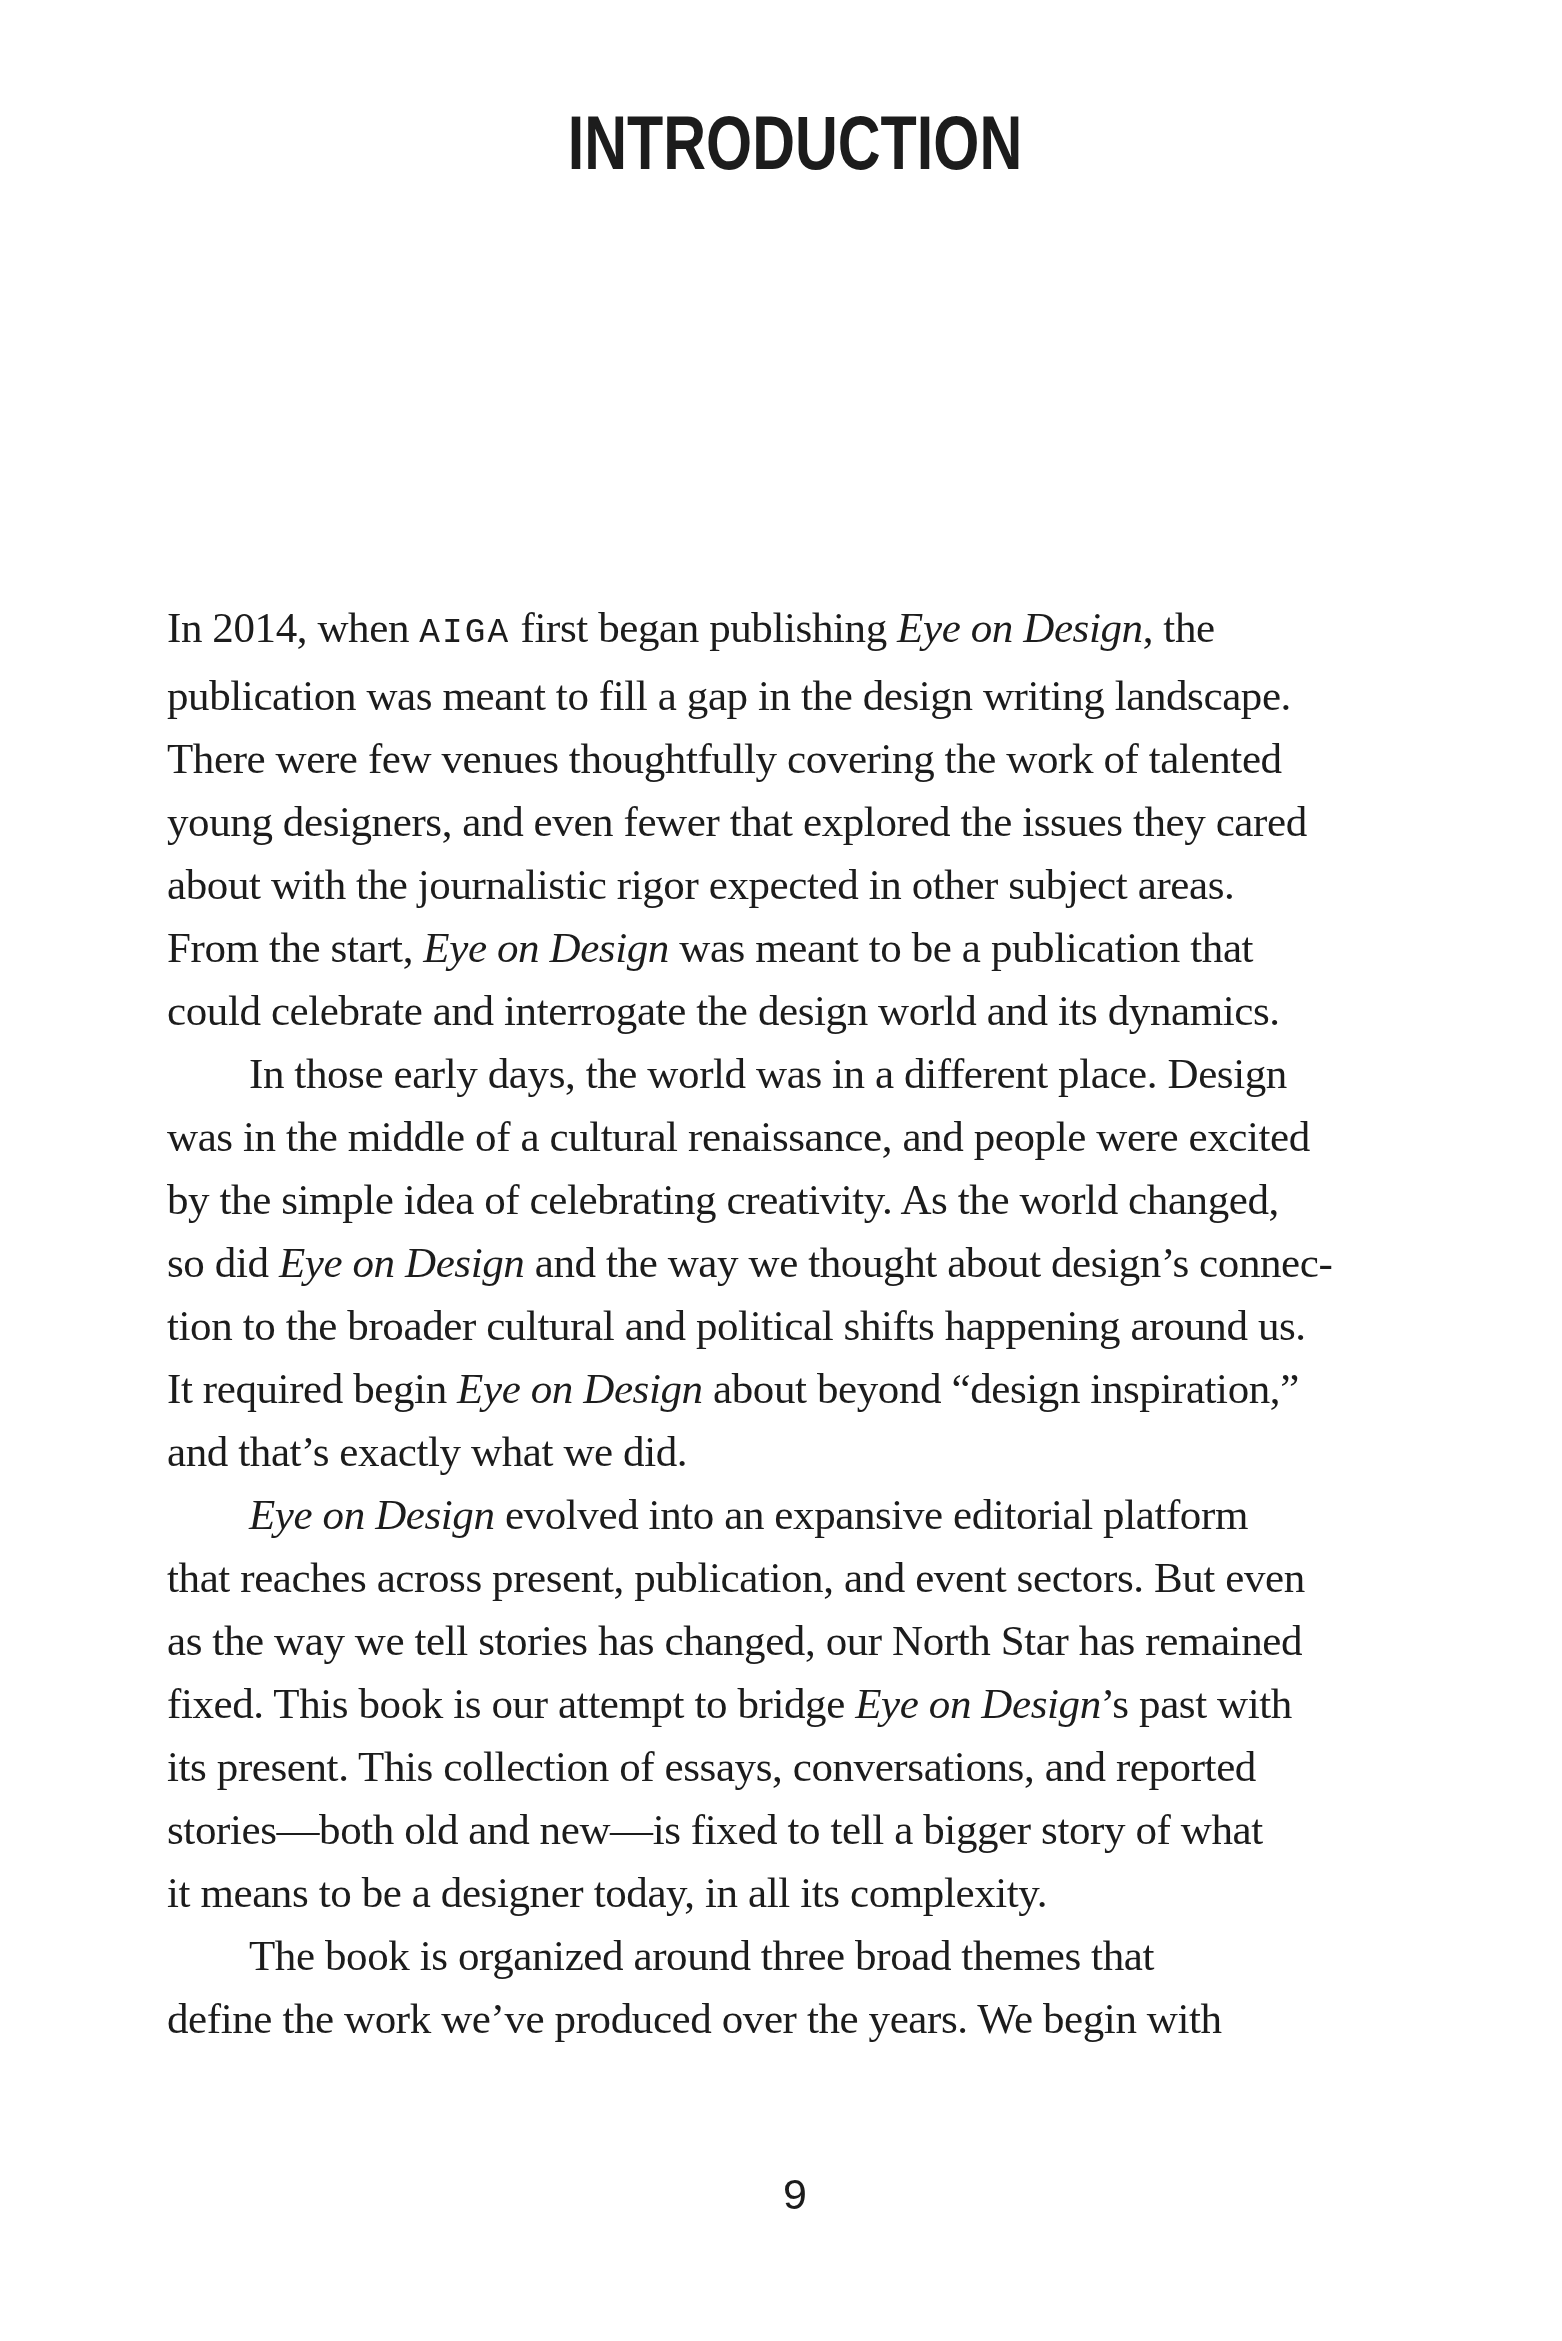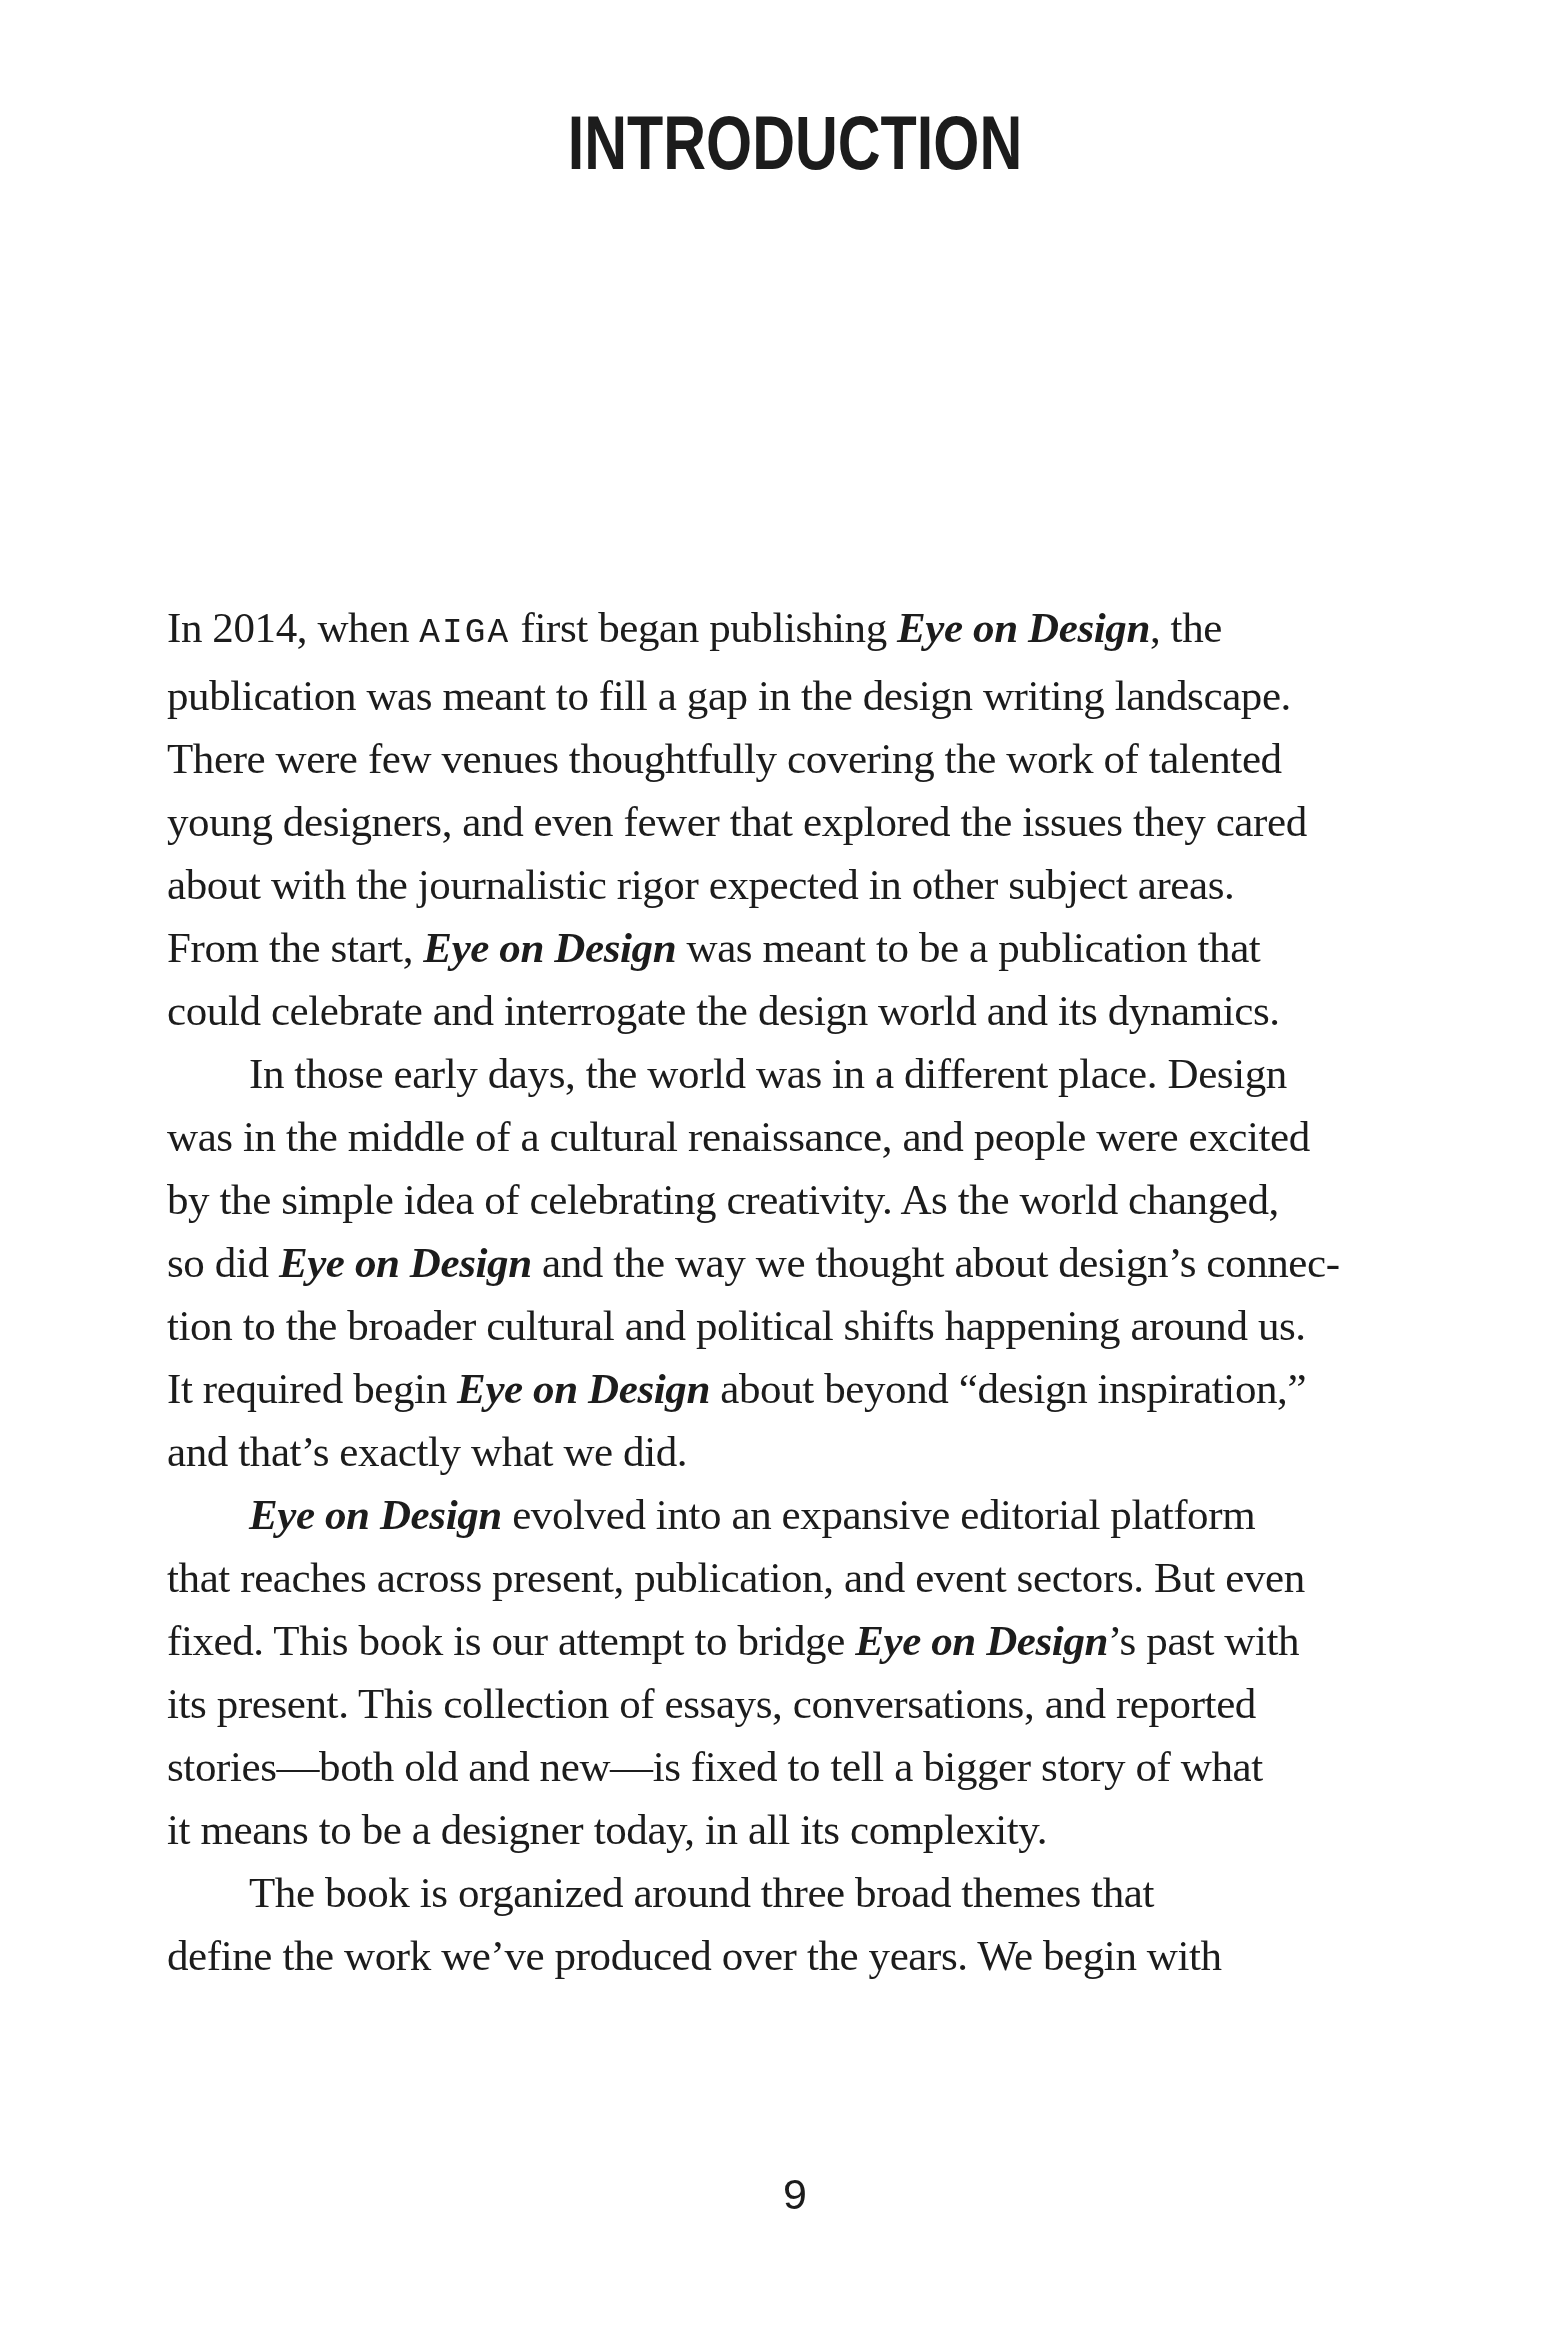--- a/index.html
+++ b/index.html
@@ -45,21 +45,20 @@
     letter-spacing: -0.4px;
   }
   .line {
     white-space: nowrap;
   }
   .line.indent {
     padding-left: 82px;
   }
   .line em {
     font-style: italic;
-    font-weight: bold;
   }
   .smallcaps {
     font-size: 0.8em;
     letter-spacing: 0.06em;
     font-family: Liberation Mono, monospace;
   }
   
   .page-number {
     position: absolute;
     top: 2173px;
@@ -87,20 +86,21 @@
       <div class="line"><span>could celebrate and interrogate the design world and its dynamics.</span></div>
       <div class="line indent"><span>In those early days, the world was in a different place. Design</span></div>
       <div class="line"><span>was in the middle of a cultural renaissance, and people were excited</span></div>
       <div class="line"><span>by the simple idea of celebrating creativity. As the world changed,</span></div>
       <div class="line"><span>so did </span><em>Eye on Design</em><span> and the way we thought about design’s connec-</span></div>
       <div class="line"><span>tion to the broader cultural and political shifts happening around us.</span></div>
       <div class="line"><span>It required begin </span><em>Eye on Design</em><span> about beyond “design inspiration,”</span></div>
       <div class="line"><span>and that’s exactly what we did.</span></div>
       <div class="line indent"><em>Eye on Design</em><span> evolved into an expansive editorial platform</span></div>
       <div class="line"><span>that reaches across present, publication, and event sectors. But even</span></div>
+      <div class="line"><span>as the way we tell stories has changed, our North Star has remained</span></div>
       <div class="line"><span>fixed. This book is our attempt to bridge </span><em>Eye on Design</em><span>’s past with</span></div>
       <div class="line"><span>its present. This collection of essays, conversations, and reported</span></div>
       <div class="line"><span>stories—both old and new—is fixed to tell a bigger story of what</span></div>
       <div class="line"><span>it means to be a designer today, in all its complexity.</span></div>
       <div class="line indent"><span>The book is organized around three broad themes that</span></div>
       <div class="line"><span>define the work we’ve produced over the years. We begin with</span></div>
     </main>
   <div class="page-number">9</div>
 </div>
 

